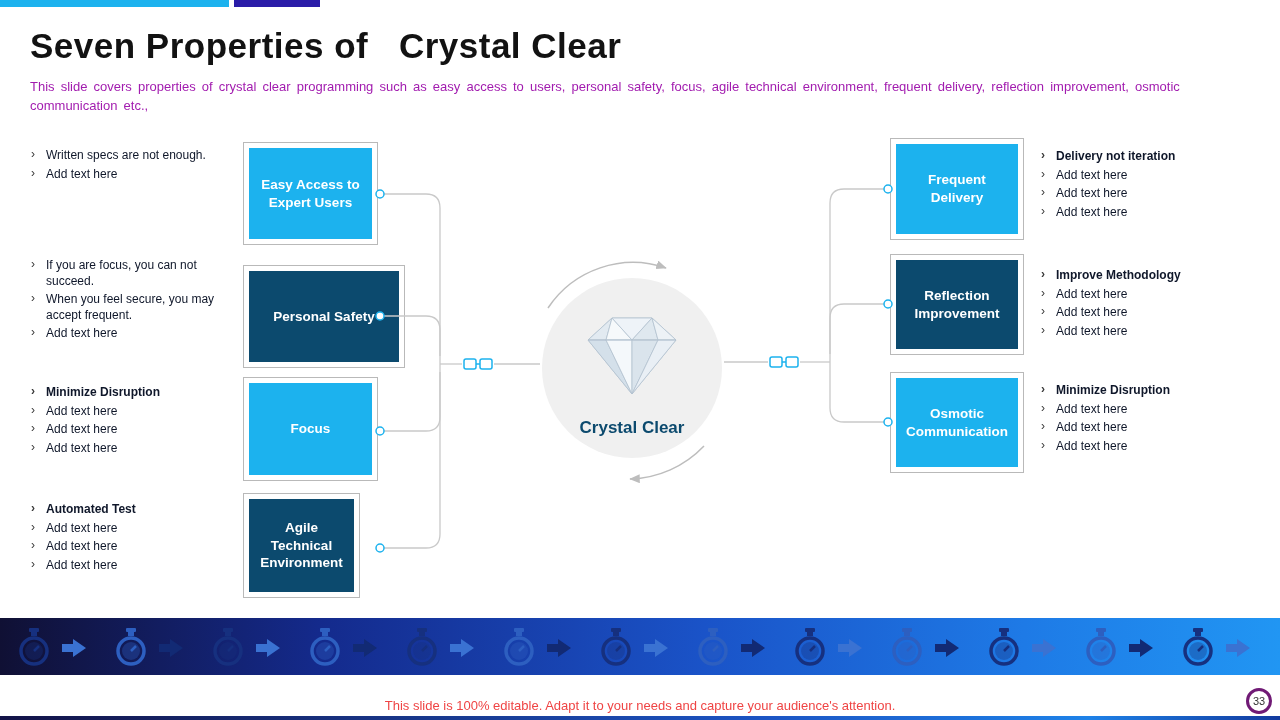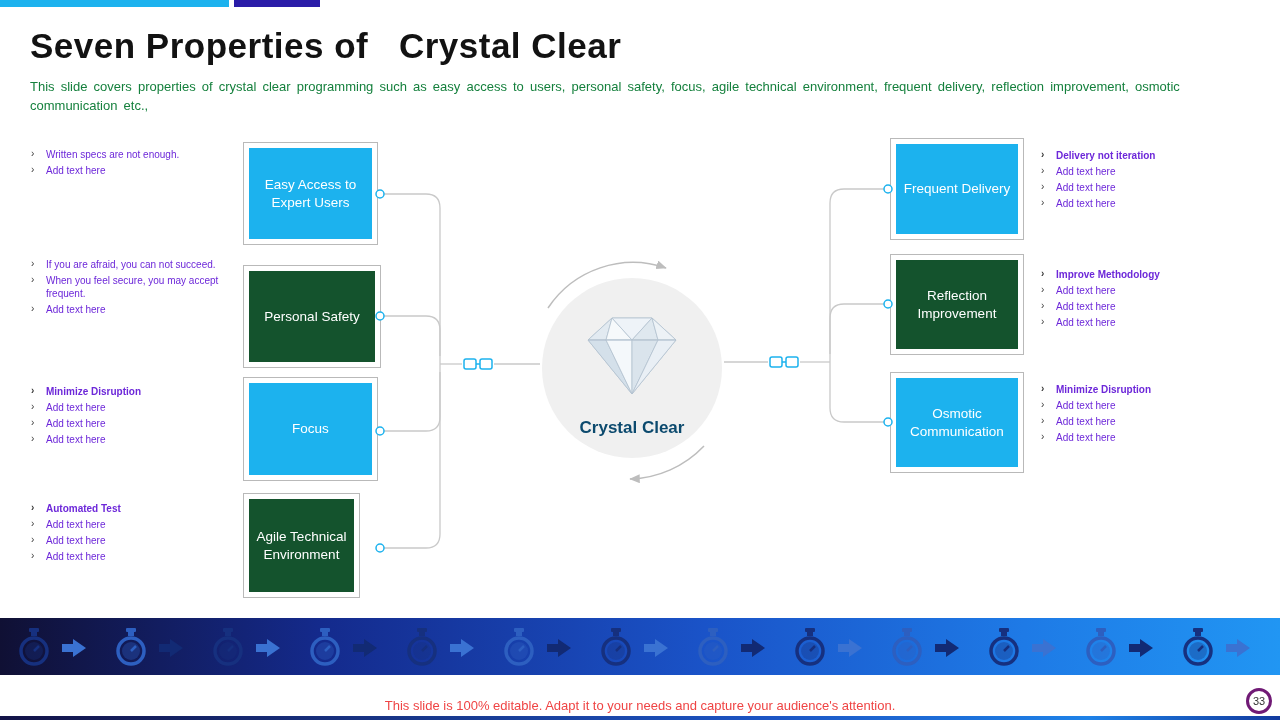--- a/index.html
+++ b/index.html
@@ -3,32 +3,32 @@
 <meta charset="utf-8">
 <style>
   *{margin:0;padding:0;box-sizing:border-box}
   html,body{width:1280px;height:720px}
   body{position:relative;background:#fff;overflow:hidden;font-family:"Liberation Sans",sans-serif}
   .strip{position:absolute;top:0;height:7px}
   .strip-cyan{left:0;width:229px;background:#1cb2ee}
   .strip-indigo{left:234px;width:86px;background:#2a1ca8}
   .title{position:absolute;left:30px;top:26px;font-family:Liberation Sans, sans-serif;
          font-size:35px;font-weight:600;color:#121212;white-space:pre;letter-spacing:.5px}
-  .subtitle{position:absolute;left:30px;top:78px;width:1212px;font-size:13px;color:#15803d;
+  .subtitle{position:absolute;left:30px;top:78px;width:1212px;font-size:13px;color:#a21caf;
             line-height:1.45;word-spacing:2.5px}
-  .bullets{position:absolute;font-size:10px;color:#6d28d9}
+  .bullets{position:absolute;font-size:12px;color:#0f172a}
   .bullets .li{position:relative;padding-left:16px;margin-bottom:3px;line-height:1.3}
   .bullets .li::before{content:"\203A";position:absolute;left:1px;top:-1px;color:#3a3a3a}
   .bullets .b{font-weight:bold}
   .frame{position:absolute;border:1px solid #b9b9b9;background:#fff}
   .pbox{position:absolute;left:5px;top:5px;right:5px;bottom:5px;display:flex;align-items:center;
-        justify-content:center;text-align:center;color:#fff;font-weight:normal;font-size:13.5px;
+        justify-content:center;text-align:center;color:#fff;font-weight:bold;font-size:13.5px;
         line-height:1.3;padding:4px}
   .cyan{background:#1cb2ee}
-  .indigo{background:#14532d}
+  .indigo{background:#0c4a6e}
   .center-circle{position:absolute;left:542px;top:278px;width:180px;height:180px;border-radius:50%;
                  background:#f0f0f0;z-index:2;display:flex;flex-direction:column;align-items:center}
   .center-circle svg{margin-top:30px}
   .center-label{position:absolute;bottom:20px;width:100%;text-align:center;font-size:17px;
                 font-weight:bold;color:#0c4a6e}
   .connectors{position:absolute;left:0;top:0;z-index:3;pointer-events:none}
   .banner{position:absolute;left:0;top:618px;width:1280px;height:57px;
           background:linear-gradient(90deg,#101034 0%,#142a8c 25%,#1a53c8 55%,#1e7ae6 80%,#2196f3 100%)}
   .swA{color:#16307f;fill:#16307f}
   .swB{color:#2d5fc0;fill:#2d5fc0}
@@ -48,41 +48,41 @@
 <div class="strip strip-indigo"></div>
 
 <h1 class="title">Seven Properties of   Crystal Clear</h1>
 <p class="subtitle">This slide covers properties of crystal clear programming such as easy access to users, personal safety, focus, agile technical environment, frequent delivery, reflection improvement, osmotic communication etc.,</p>
 
 <div class="bullets" style="left:30px;top:148px;width:208px">
   <div class="li"><span>Written specs are not enough.</span></div>
   <div class="li"><span>Add text here</span></div>
 </div>
 <div class="bullets" style="left:30px;top:258px;width:208px">
-  <div class="li"><span>If you are afraid, you can not succeed.</span></div>
+  <div class="li"><span>If you are focus, you can not succeed.</span></div>
   <div class="li"><span>When you feel secure, you may accept frequent.</span></div>
   <div class="li"><span>Add text here</span></div>
 </div>
 <div class="bullets" style="left:30px;top:385px;width:208px">
   <div class="li b"><span>Minimize Disruption</span></div>
   <div class="li"><span>Add text here</span></div>
   <div class="li"><span>Add text here</span></div>
   <div class="li"><span>Add text here</span></div>
 </div>
 <div class="bullets" style="left:30px;top:502px;width:208px">
   <div class="li b"><span>Automated Test</span></div>
   <div class="li"><span>Add text here</span></div>
   <div class="li"><span>Add text here</span></div>
   <div class="li"><span>Add text here</span></div>
 </div>
 
 <div class="frame" style="left:243px;top:142px;width:135px;height:103px">
   <div class="pbox cyan">Easy Access to Expert Users</div>
 </div>
-<div class="frame" style="left:243px;top:265px;width:138px;height:103px">
+<div class="frame" style="left:243px;top:265px;width:162px;height:103px">
   <div class="pbox indigo">Personal Safety</div>
 </div>
 <div class="frame" style="left:243px;top:377px;width:135px;height:104px">
   <div class="pbox cyan">Focus</div>
 </div>
 <div class="frame" style="left:243px;top:493px;width:117px;height:105px">
   <div class="pbox indigo">Agile Technical Environment</div>
 </div>
 
 <div class="frame" style="left:890px;top:138px;width:134px;height:102px">

